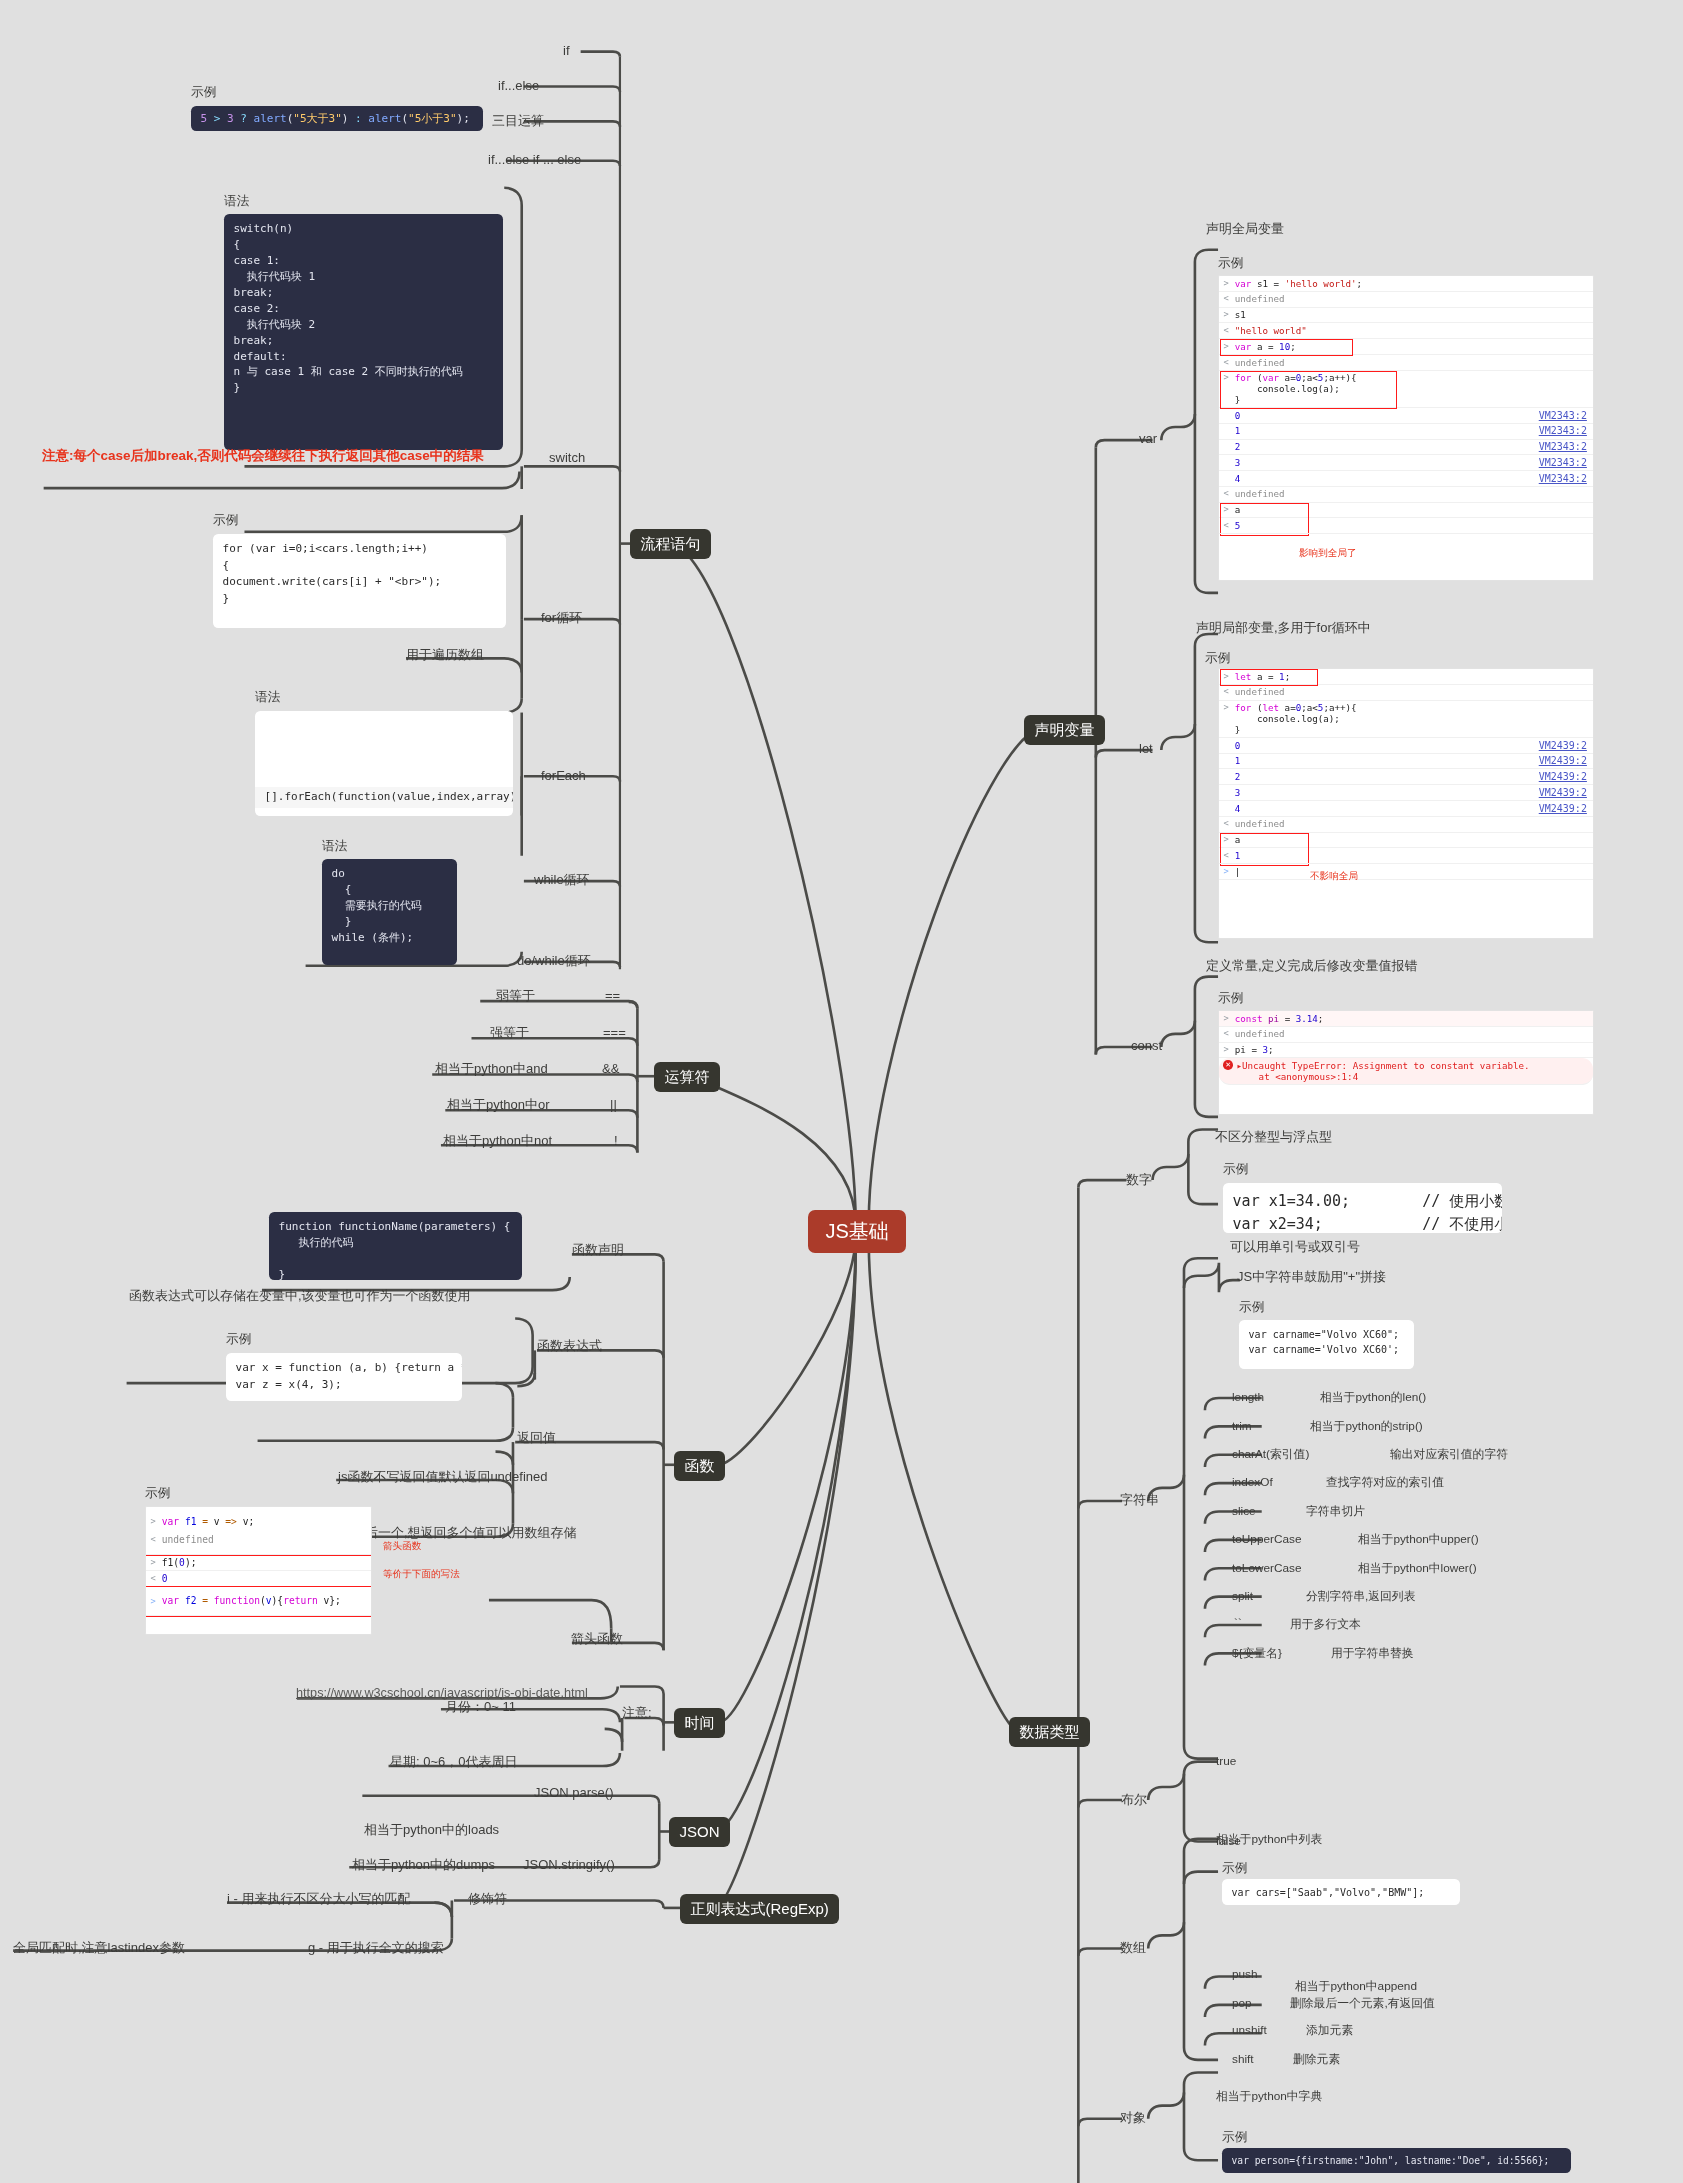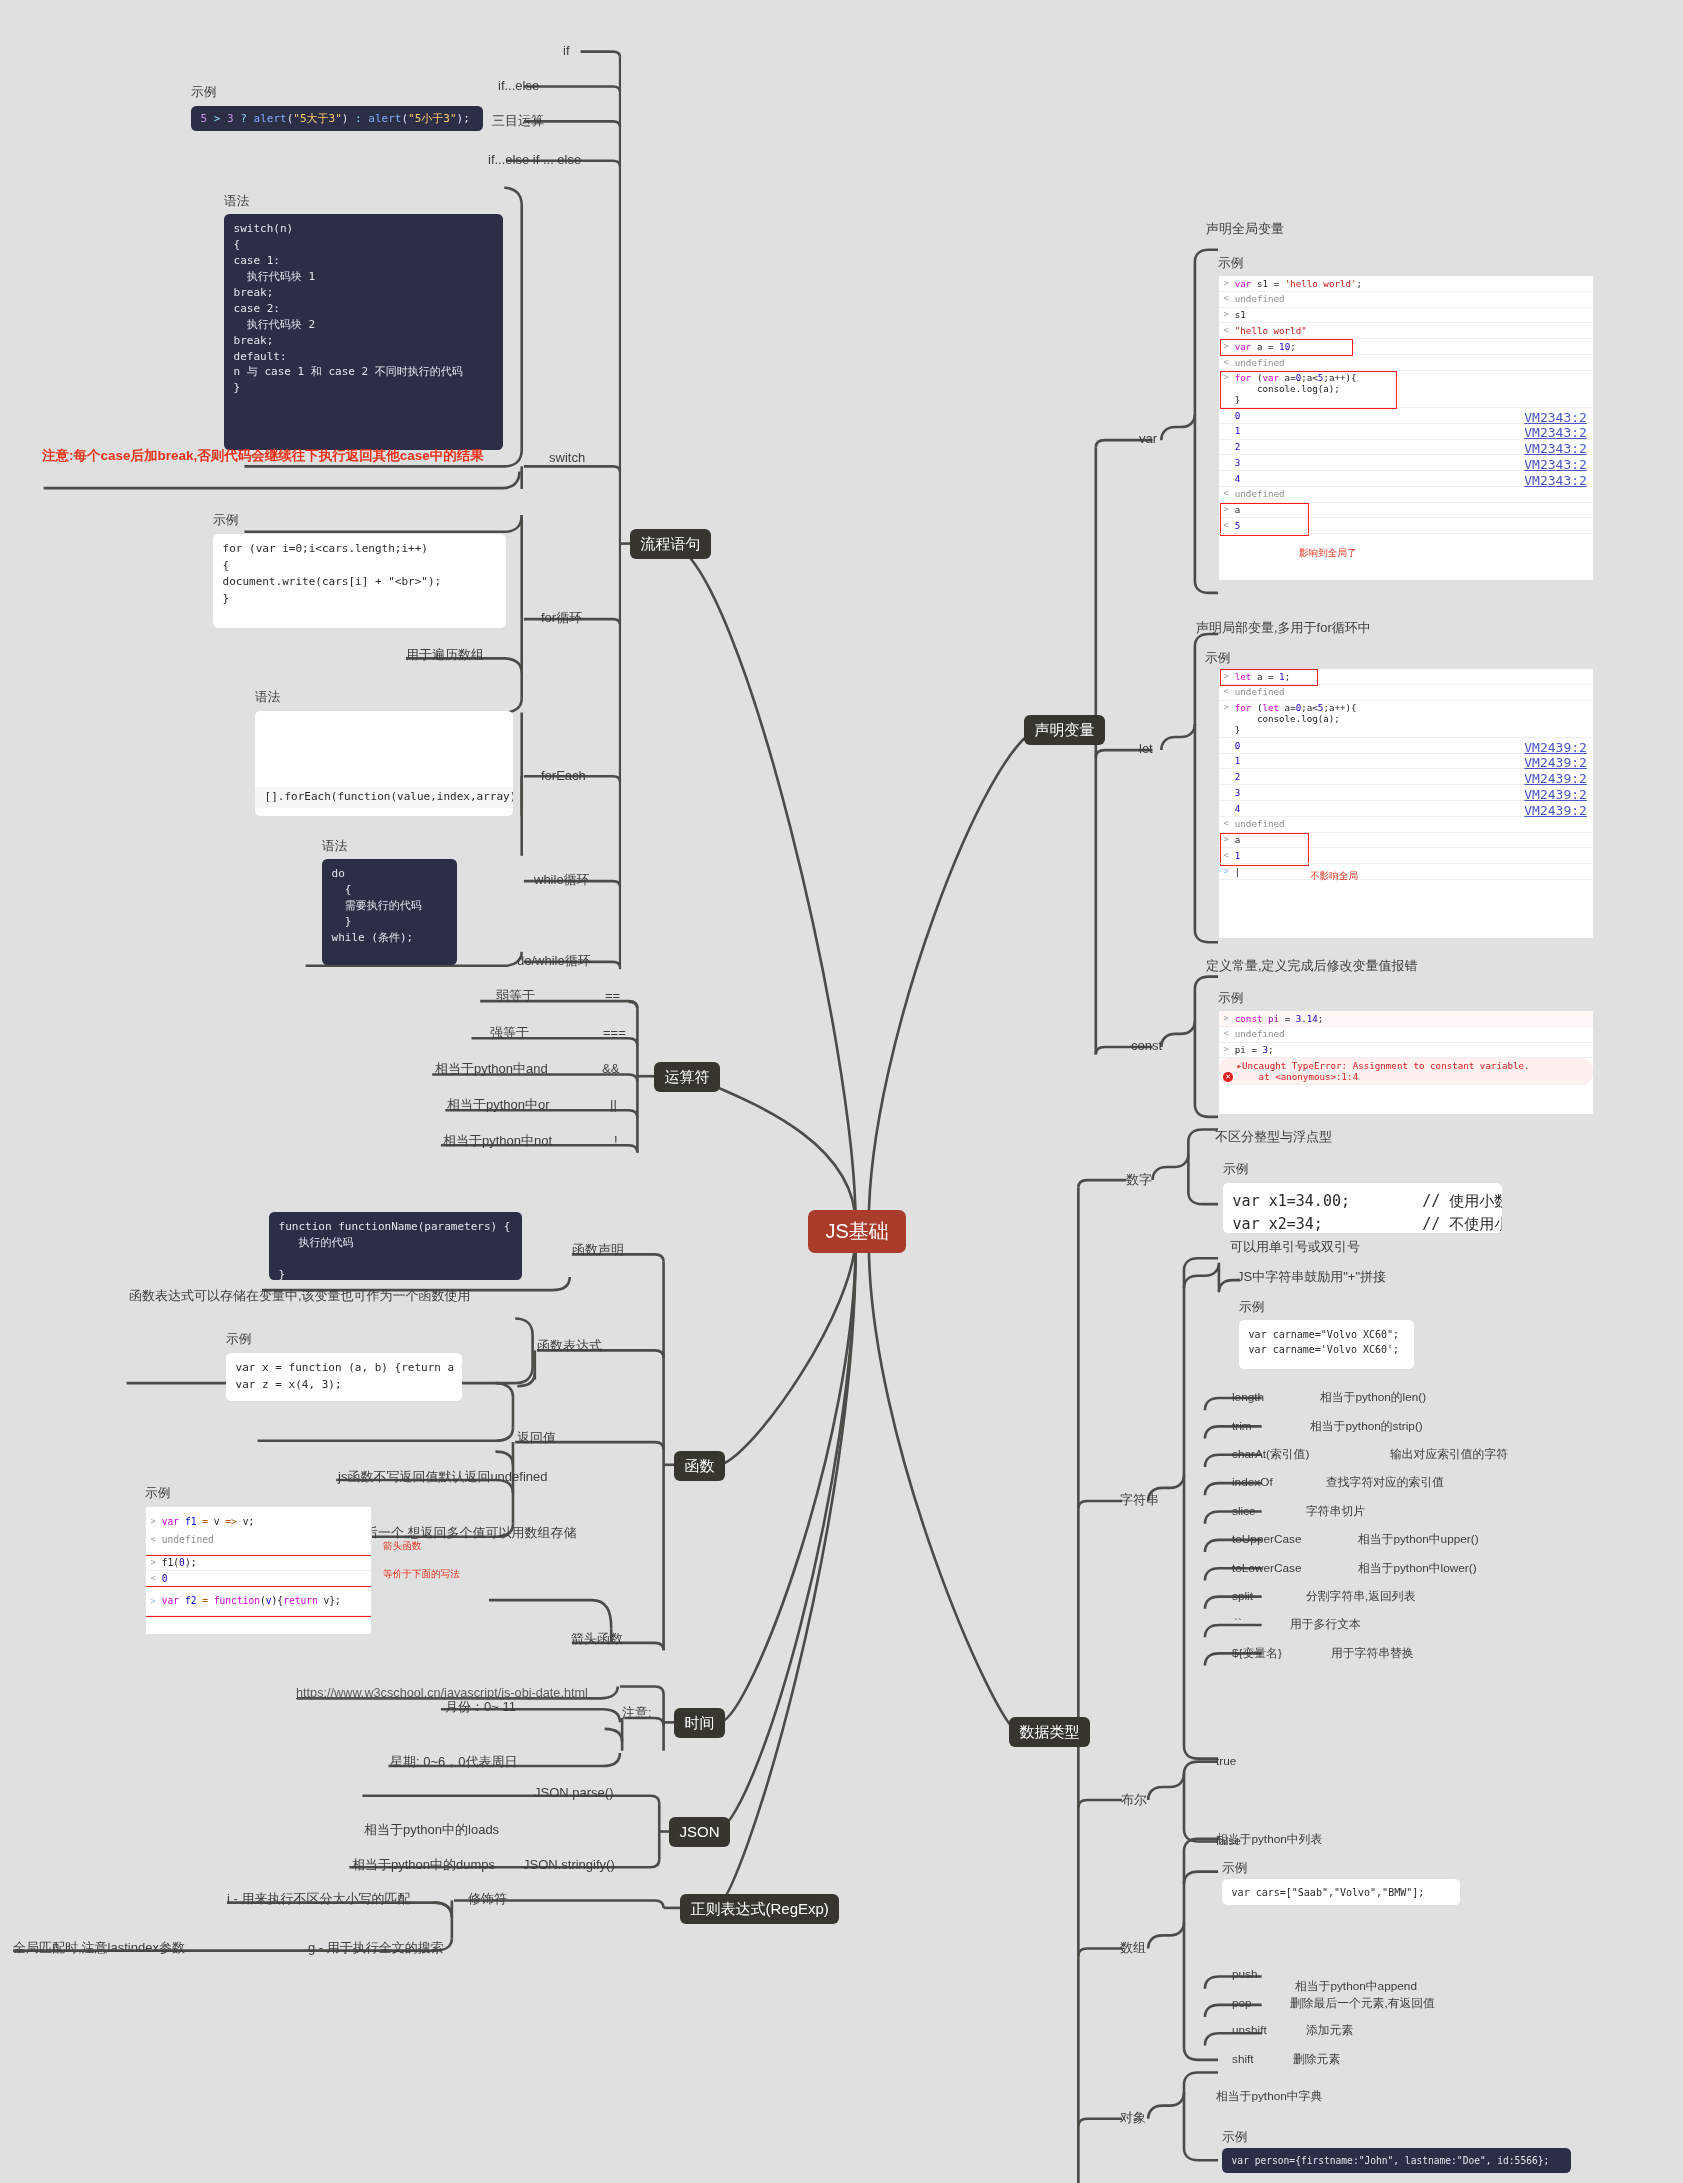--- a/index.html
+++ b/index.html
@@ -62,21 +62,21 @@
   .crow{
     display:flex;align-items:flex-start;
     border-bottom:0.4px solid #f0f0f0;
     padding:1.7px 4.4px 1.7px 4.4px;min-height:11.4px;
     position:relative;white-space:pre;
   }
   .crow .chev{width:11.4px;flex:0 0 11.4px;color:#9aa0a6;font-size:8.7px;}
   .crow .chev.in{color:#8ab4f8;}
   .crow .body{flex:1 1 auto;white-space:pre;}
   .crow.out .body{color:#8c8c8c;}
-  .crow .vm{position:absolute;right:6.1px;top:1.7px;color:#4a56c7;text-decoration:underline;font-size:13px;}
+  .crow .vm{position:absolute;right:6.1px;top:1.7px;color:#4a56c7;text-decoration:underline;font-size:10px;}
   .crow.err{background:#fff0f0;color:#e02020;}
   .crow.err .body{color:#e02020;}
   .errdot{
     width:9.6px;height:9.6px;border-radius:50%;background:#e02020;color:#fff;
     font-size:7px;line-height:9.6px;text-align:center;margin-right:3.5px;flex:0 0 9.6px;
     font-family:"Liberation Sans",sans-serif;
   }
   .hl{outline:1.7px solid #ff1a1a;outline-offset:-0.9px;}
   .num{color:#1c00cf;}
   .str{color:#c41a16;}
@@ -420,21 +420,21 @@
   <div class="crow"><span class="chev in">&gt;</span><span class="body">|</span></div>
 </div>
 <div class="node lbl redsm" style="left:1310px;top:870px;">不影响全局</div>
 
 <div class="node lbl" style="left:1206px;top:958px;">定义常量,定义完成后修改变量值报错</div>
 <div class="node cap" style="left:1218px;top:990px;">示例</div>
 <div class="node console" style="left:1218px;top:1010px;width:376px;height:105px;font-size:9.2px;">
   <div class="crow" style="background:#fff6f6;"><span class="chev">&gt;</span><span class="body"><span class="pink">const</span> <span style="color:#9a009a;">pi</span> <span>=</span> <span class="num">3.14</span>;</span></div>
   <div class="crow out"><span class="chev">&lt;</span><span class="body">undefined</span></div>
   <div class="crow"><span class="chev">&gt;</span><span class="body">pi <span>=</span> <span class="num">3</span>;</span></div>
-  <div class="crow err" style="align-items:flex-end;border-radius:11px;"><span class="errdot">✕</span><span class="body">▸Uncaught TypeError: Assignment to constant variable.
+  <div class="crow err" style="align-items:flex-start;border-radius:11px;"><span class="errdot">✕</span><span class="body">▸Uncaught TypeError: Assignment to constant variable.
     at &lt;anonymous&gt;:1:4</span></div>
 </div>
 
 <div class="node branch" style="left:1009px;top:1717px;">数据类型</div>
 
 <div class="node lbl" style="left:1126px;top:1172px;">数字</div>
 <div class="node lbl" style="left:1120px;top:1492px;">字符串</div>
 <div class="node lbl" style="left:1121px;top:1792px;">布尔</div>
 <div class="node lbl" style="left:1120px;top:1940px;">数组</div>
 <div class="node lbl" style="left:1120px;top:2110px;">对象</div>

